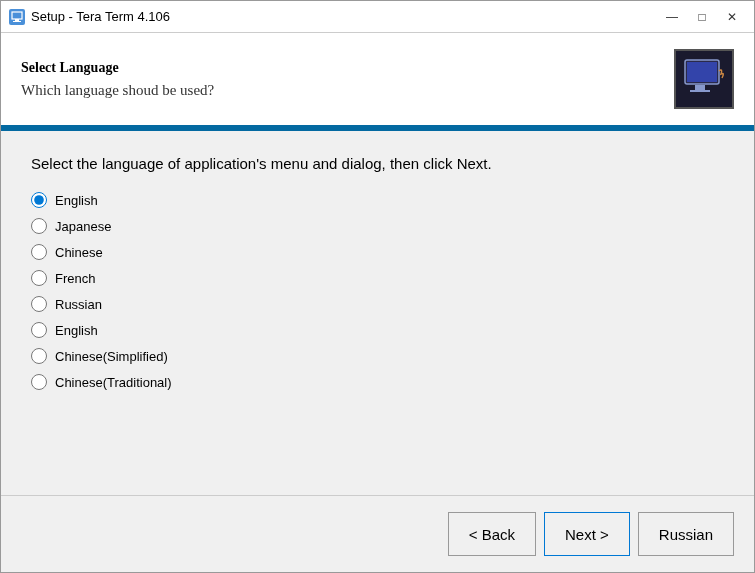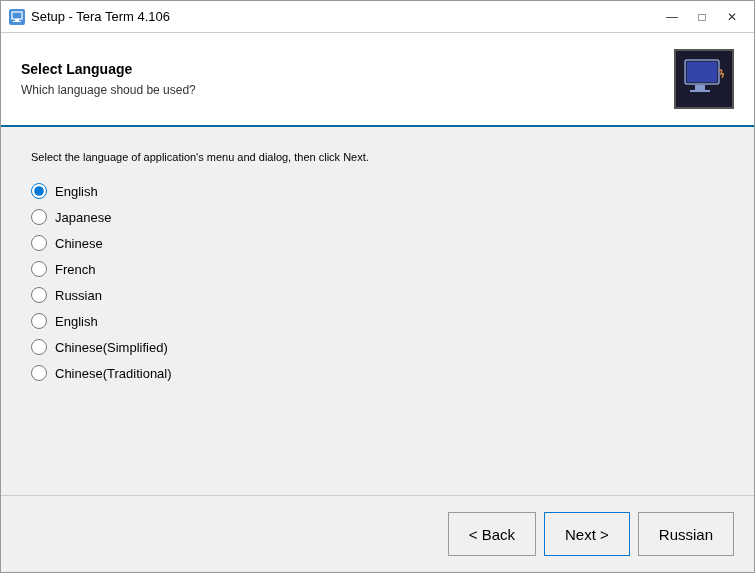--- a/index.html
+++ b/index.html
@@ -68,50 +68,51 @@
       align-items: center;
       justify-content: center;
     }
     
     .header-section {
       background: #fff;
       display: flex;
       align-items: center;
       justify-content: space-between;
       padding: 16px 20px;
-      border-bottom: 2px solid #0369a1;
+      border-bottom: 6px solid #0369a1;
+      font-family: Liberation Serif, serif;
     }
     .header-text h2 {
       font-size: 14px;
       font-weight: bold;
       color: #000;
       margin-bottom: 4px;
     }
     .header-text p {
-      font-size: 12px;
+      font-size: 15px;
       color: #333;
       margin-top: 6px;
     }
     .header-image {
       width: 60px;
       height: 60px;
       background: #1a1a2e;
       border: 2px solid #555;
       display: flex;
       align-items: center;
       justify-content: center;
     }
     
     .main-content {
       flex: 1;
       padding: 24px 30px 16px 30px;
       background: #f0f0f0;
     }
     .instruction {
-      font-size: 11px;
+      font-size: 15px;
       color: #000;
       margin-bottom: 20px;
     }
     .radio-group {
       display: flex;
       flex-direction: column;
       gap: 10px;
     }
     .radio-item {
       display: flex;

